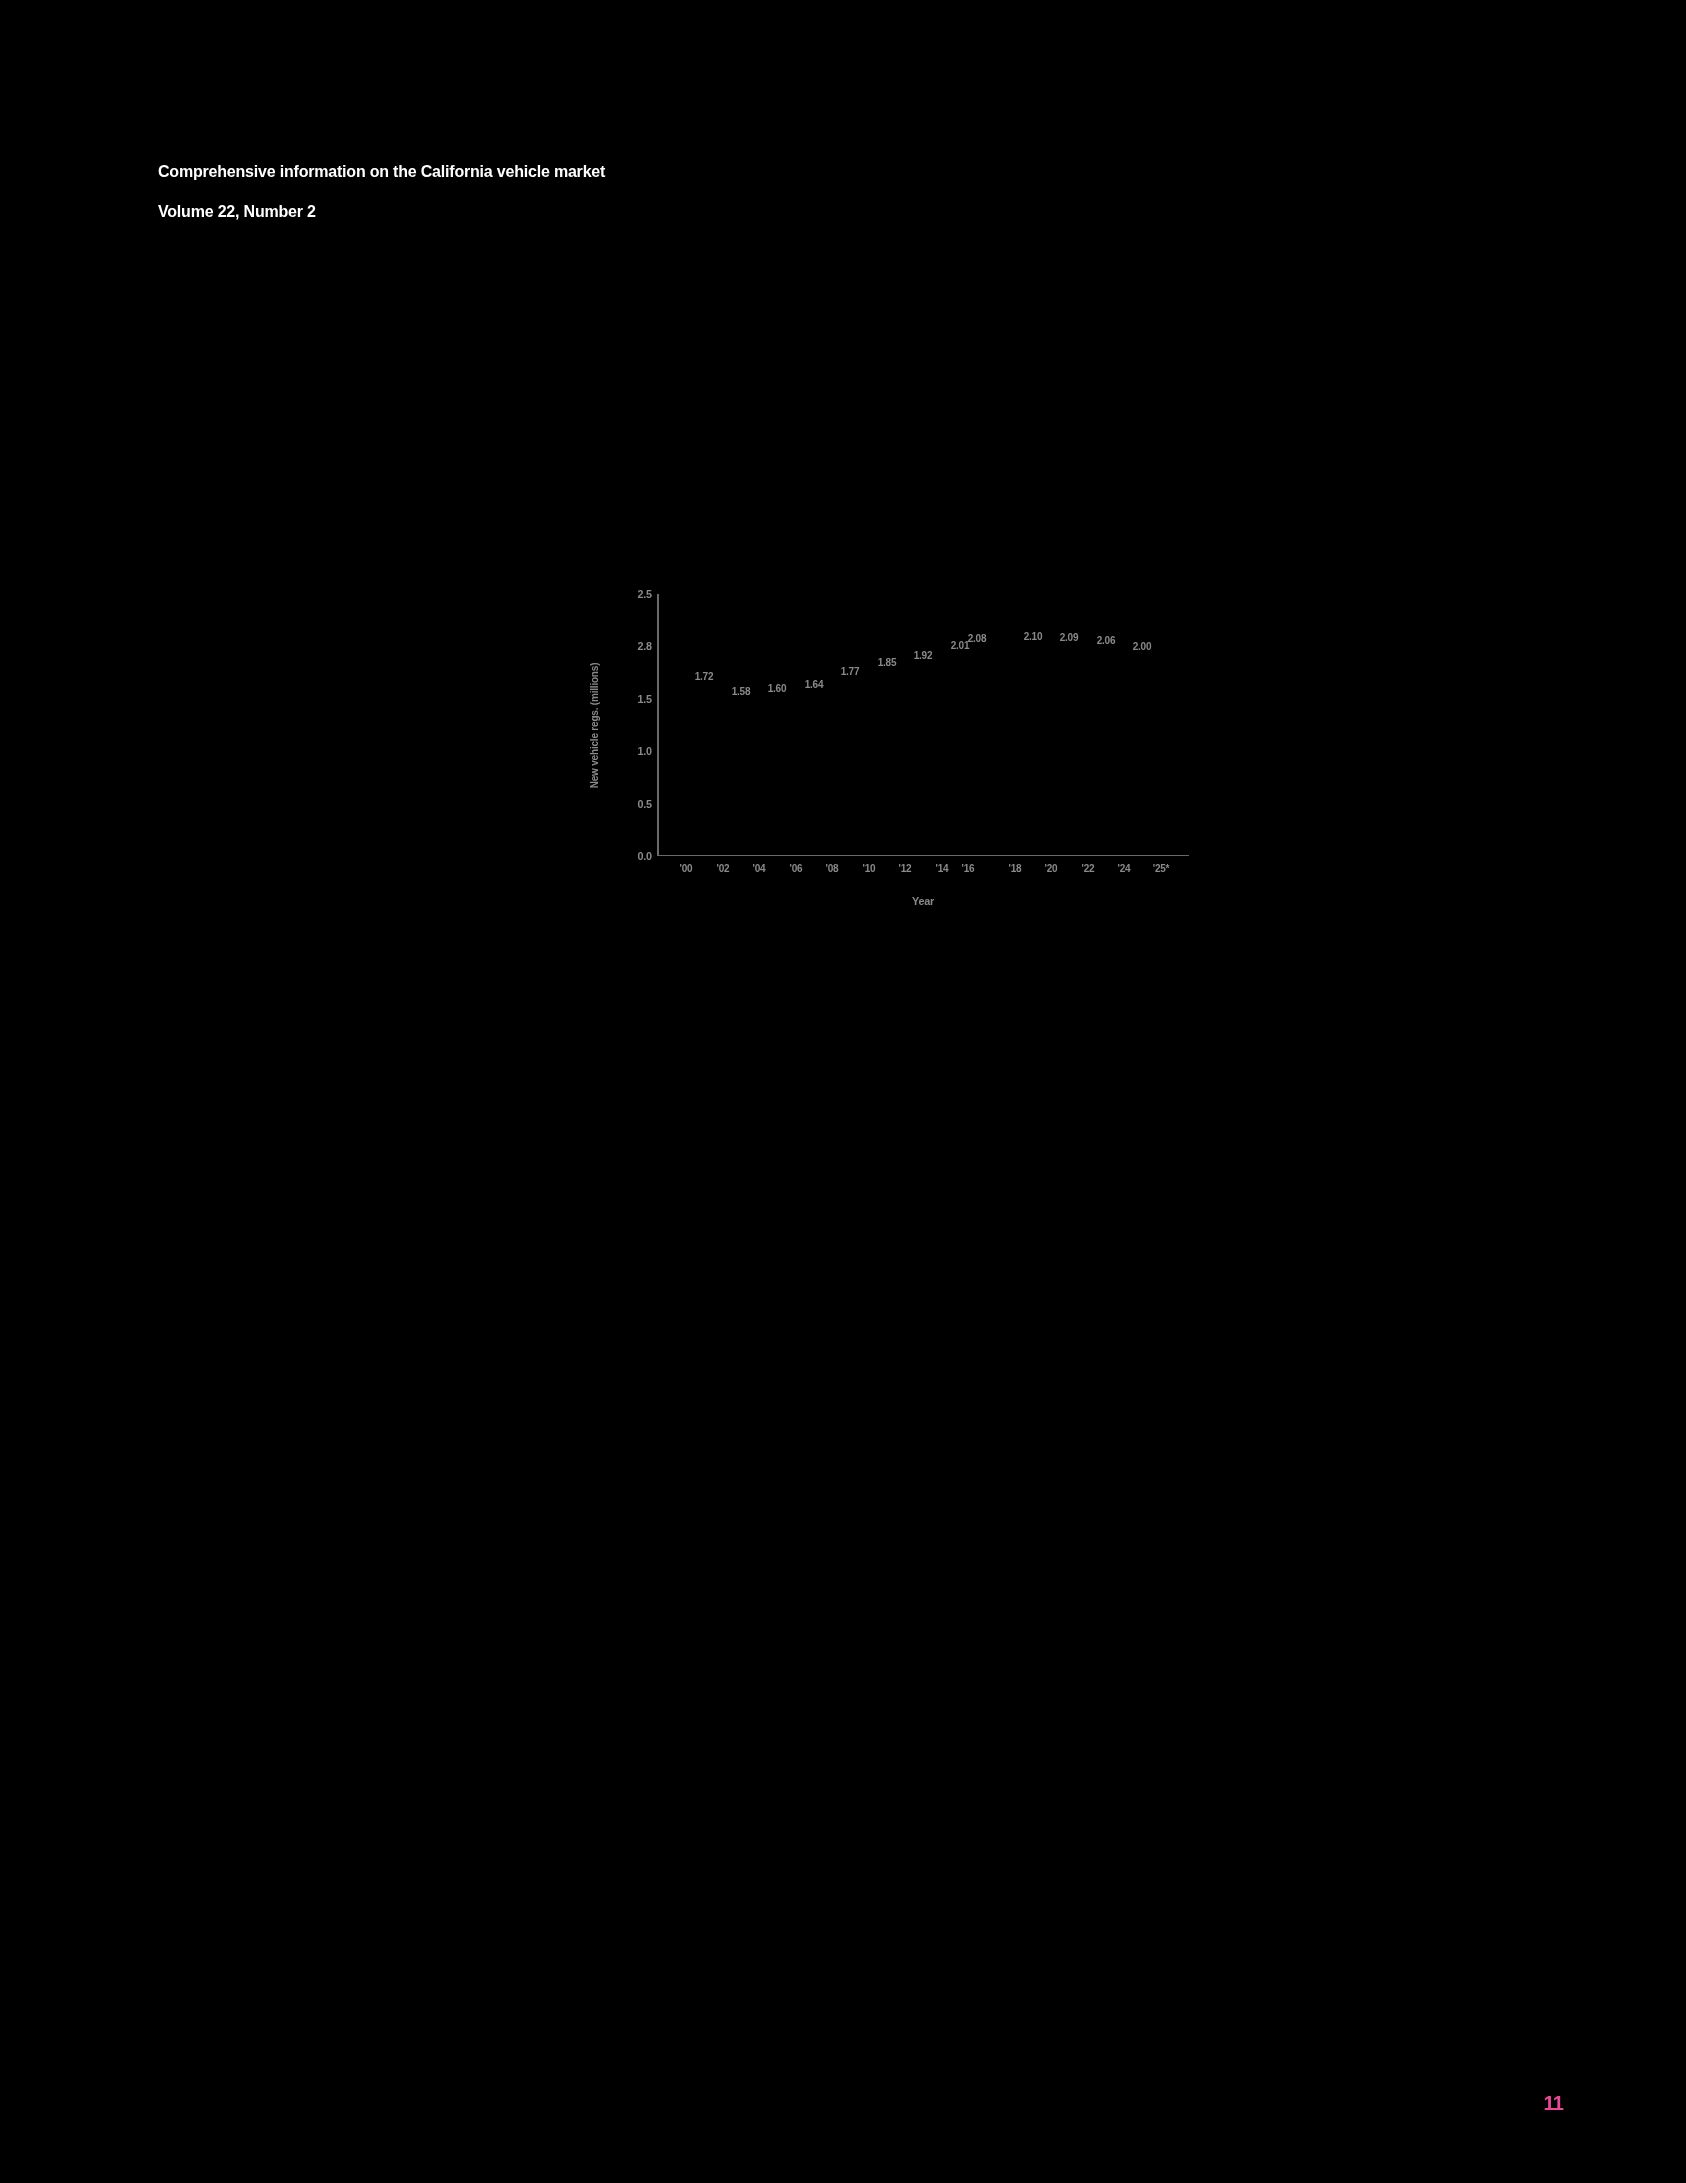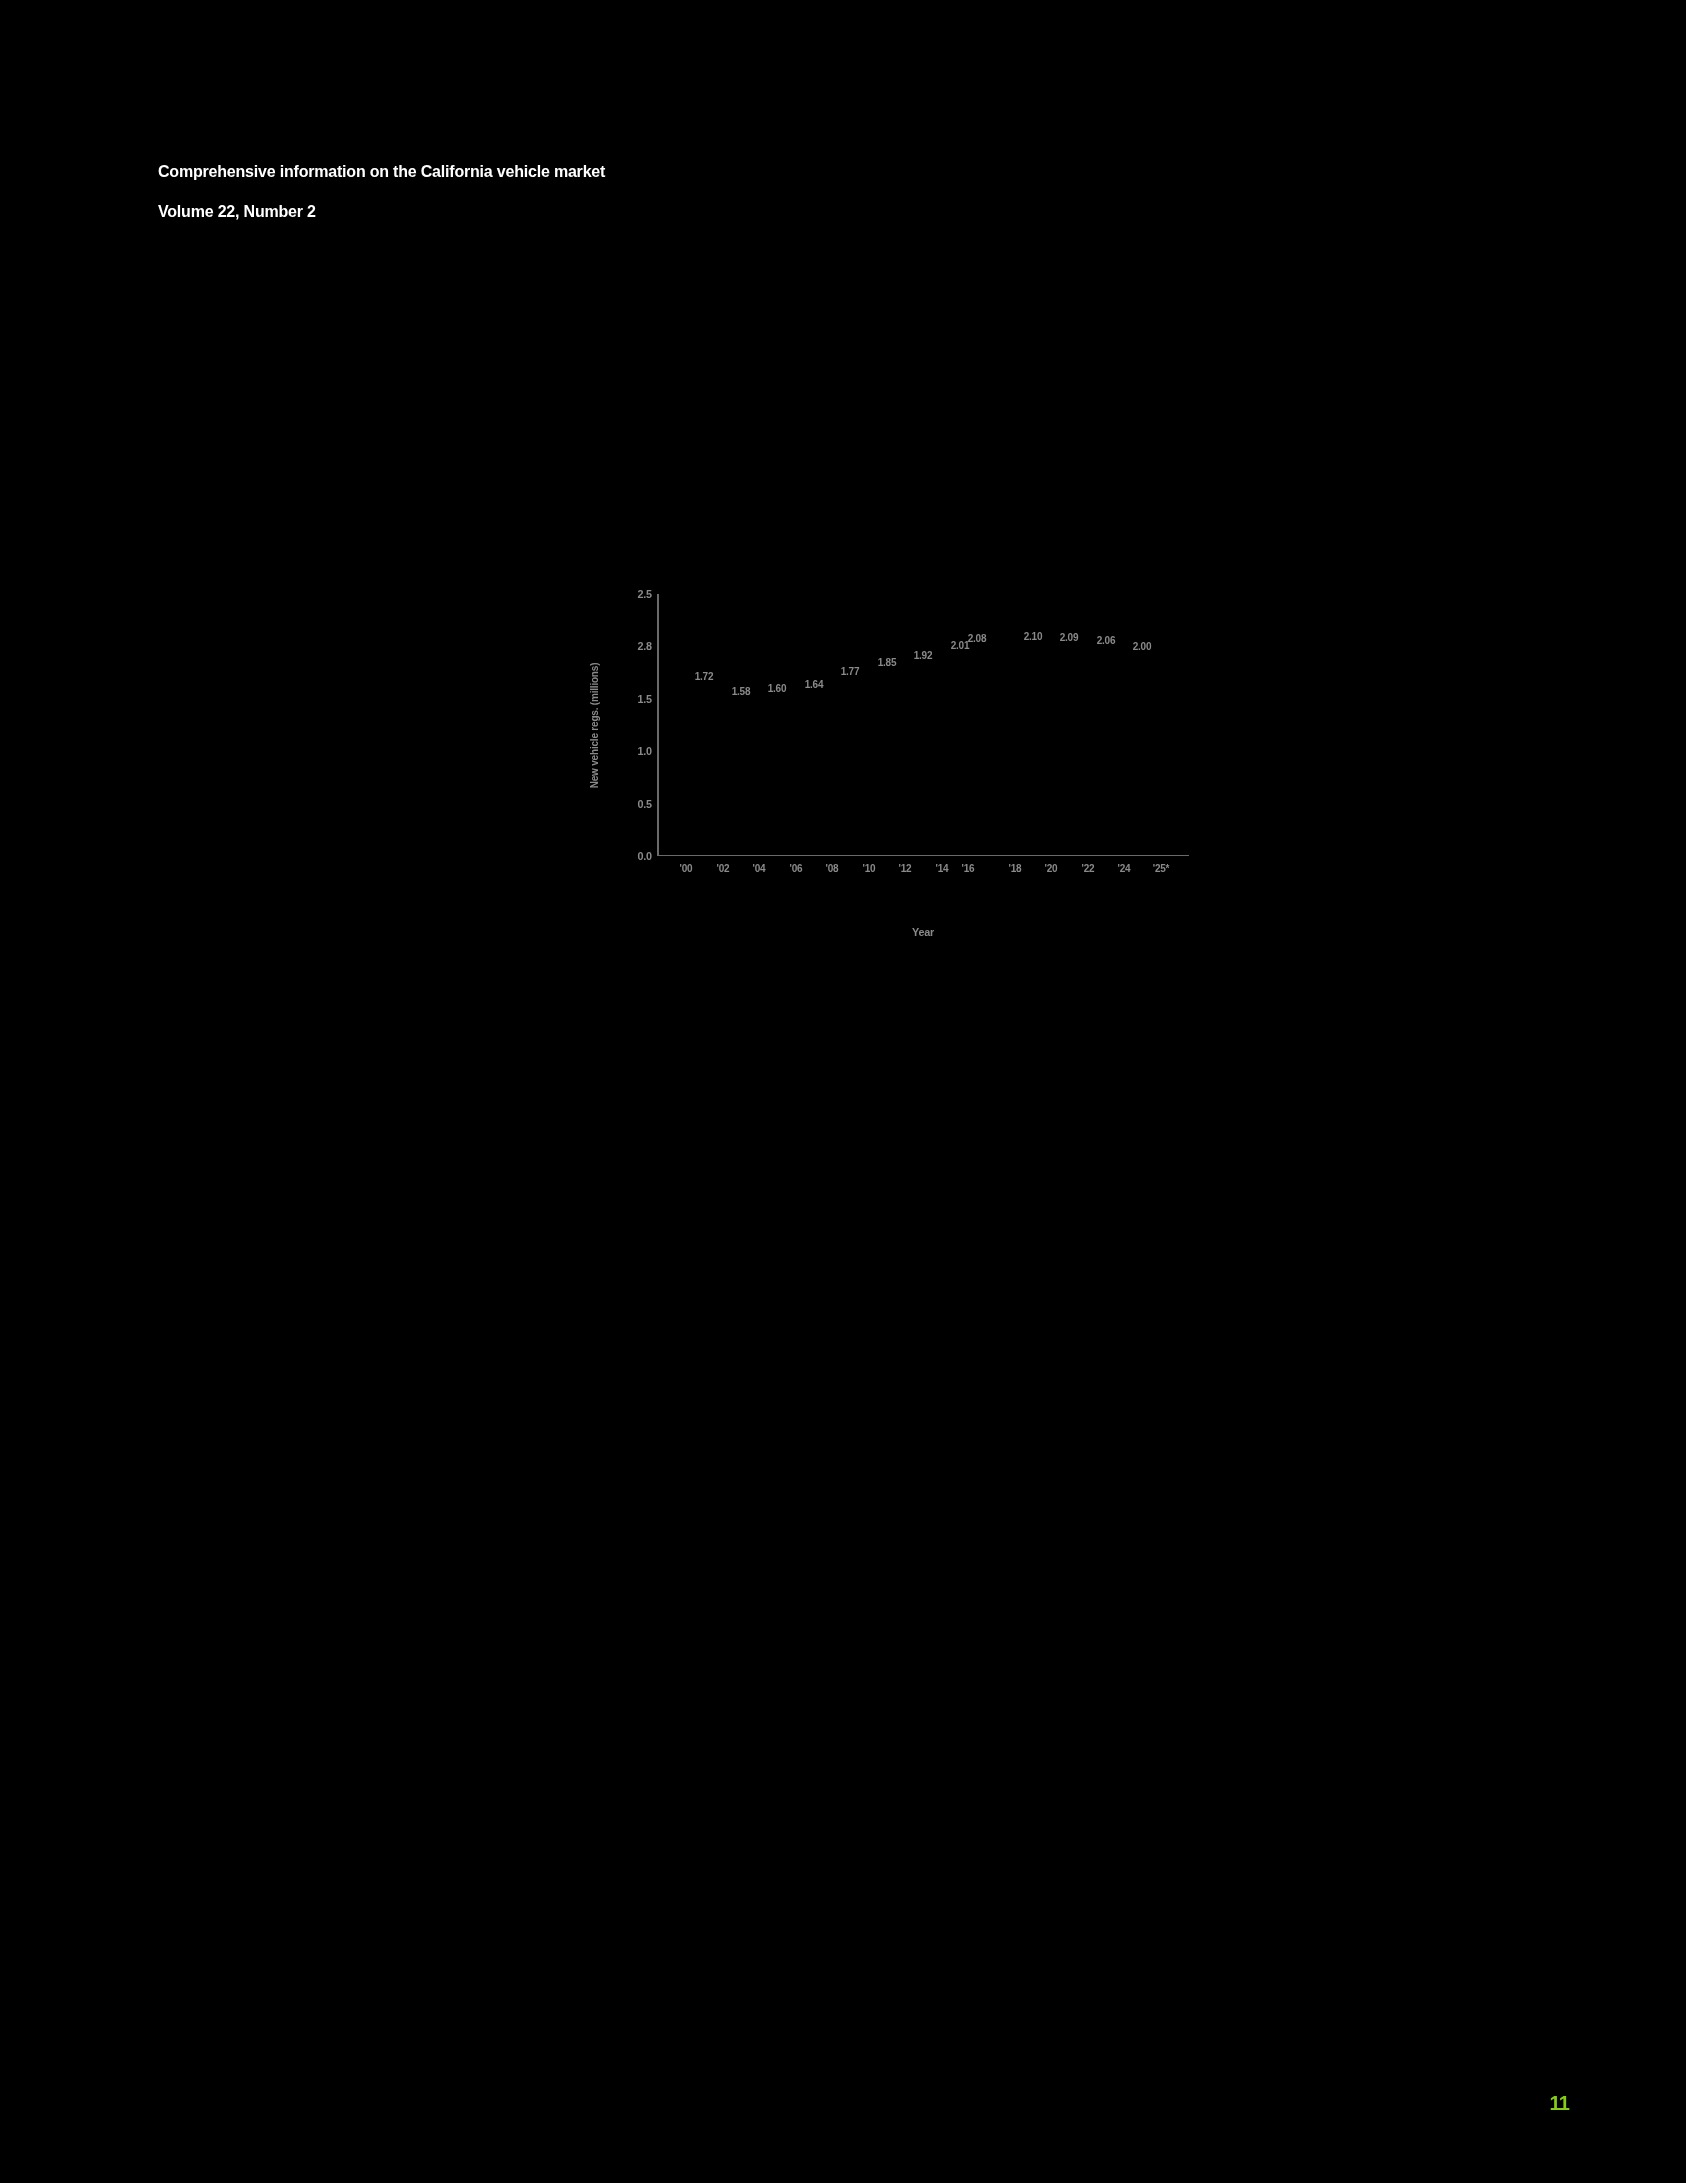--- a/index.html
+++ b/index.html
@@ -178,31 +178,30 @@
   .x-axis-title {
     position: absolute;
     left: 62px;
     right: 0;
     top: 301px;
     text-align: center;
     font-size: 10.8px;
     font-weight: bold;
     color: #8a8a8a;
     letter-spacing: -0.2px;
-    margin-top: 31px;
   }
 
   
   .page-number {
     position: absolute;
-    right: 118px;
+    right: 124px;
     bottom: 68px;
     font-size: 20px;
     font-weight: bold;
-    color: #84cc16;
+    color: #ec4899;
     letter-spacing: -0.8px;
     text-align: center;
   }
 </style>
 </head>
 <body>
 
 <div class="page">
 
   <div class="masthead">

